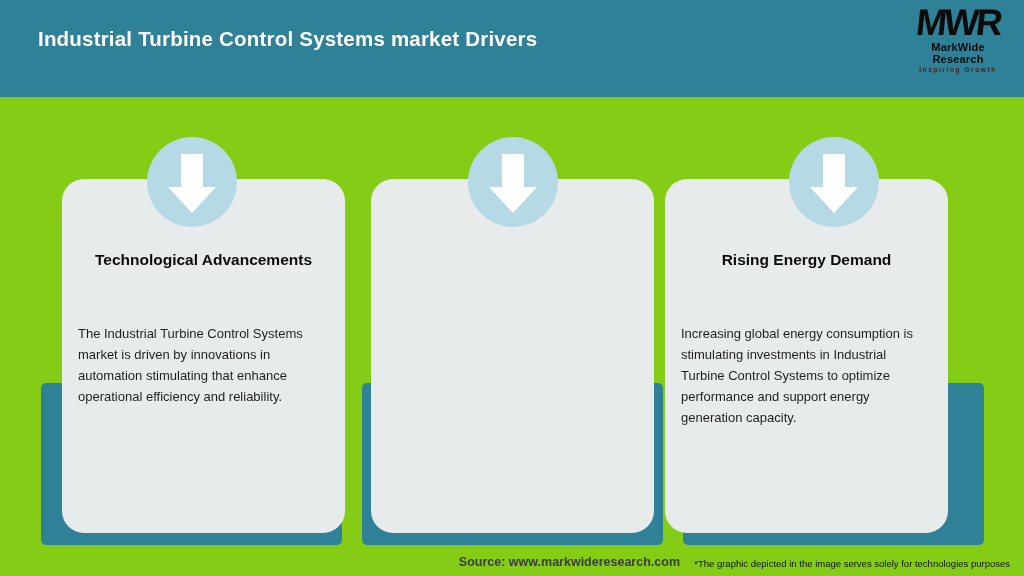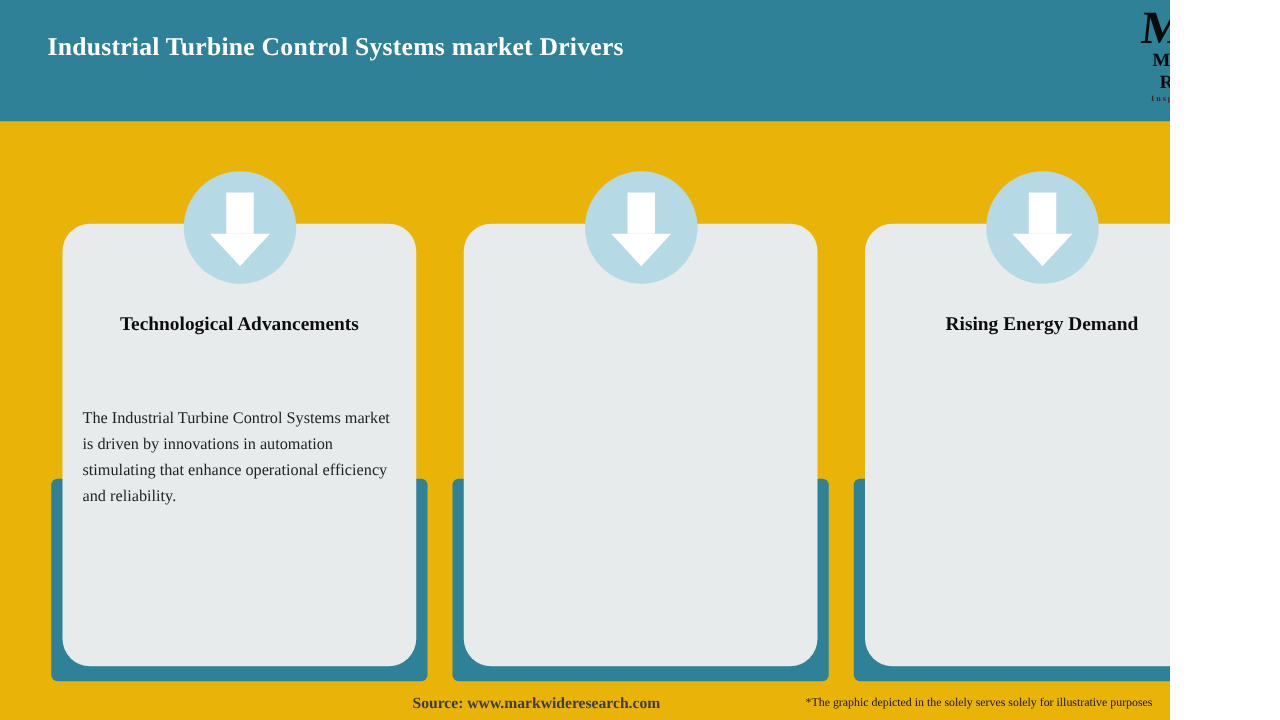--- a/index.html
+++ b/index.html
@@ -1,25 +1,24 @@
 <!DOCTYPE html>
 <html><head>
 <meta charset="utf-8">
 <style>
   * { margin: 0; padding: 0; box-sizing: border-box; }
   html, body { background: #ffffff; }
   body { font-family: "Liberation Sans", sans-serif; }
 
   .page {
     position: relative;
-    width: 936px;
+    width: 1024px;
     height: 576px;
-    background: #eab308;
+    background: #84cc16;
     overflow: hidden;
-    font-family: Liberation Serif, serif;
   }
 
   
   .header {
     position: absolute;
     left: 0; top: 0;
     width: 1024px; height: 97px;
     background: #2e8197;
   }
   .header-title {
@@ -38,21 +37,21 @@
     color: #0b0b0b;
   }
   .logo-acronym {
     font-size: 37px;
     font-weight: 800;
     letter-spacing: -3px;
     line-height: 34px;
     transform: skewX(-6deg);
   }
   .logo-name {
-    font-size: 15px;
+    font-size: 11px;
     font-weight: bold;
     letter-spacing: 0.2px;
     margin-top: 1px;
   }
   .logo-tagline {
     font-size: 6.5px;
     font-weight: bold;
     letter-spacing: 1.6px;
     color: #4a2020;
     margin-top: 1px;
@@ -70,23 +69,23 @@
   .frame-2 { left: 362px; }
   .frame-3 { left: 683px; }
 
   .card {
     position: absolute;
     top: 179px;
     width: 283px; height: 354px;
     background: #e8ebec;
     border-radius: 22px;
   }
-  .card-1 { left: 50px; }
+  .card-1 { left: 62px; }
   .card-2 { left: 371px; }
-  .card-3 { left: 692px; }
+  .card-3 { left: 665px; }
 
   .circle {
     position: absolute;
     top: 137px;
     width: 90px; height: 90px;
     border-radius: 50%;
     background: #b5d9e5;
   }
   .circle-1 { left: 147px; }
   .circle-2 { left: 468px; }
@@ -110,21 +109,21 @@
     line-height: 21px;
     color: #1f1f1f;
     text-align: left;
   }
 
   
   .source-line {
     position: absolute;
     left: 330px; top: 555px;
     width: 350px;
-    text-align: left;
+    text-align: right;
     font-size: 12.5px;
     font-weight: bold;
     color: #3d3d3d;
   }
   .disclaimer {
     position: absolute;
     right: 14px; top: 558px;
     font-size: 9.5px;
     color: #141414;
   }
@@ -150,20 +149,21 @@
   <div class="card card-1">
     <div class="card-title">Technological Advancements</div>
     <div class="card-body">The Industrial Turbine Control Systems market is driven by innovations in automation stimulating that enhance operational efficiency and reliability.</div>
   </div>
 
   <div class="card card-2">
   </div>
 
   <div class="card card-3">
     <div class="card-title">Rising Energy Demand</div>
+    <div class="card-body">Increasing global energy consumption is stimulating investments in Industrial Turbine Control Systems to optimize performance and support energy generation capacity.</div>
   </div>
 
   <div class="circle circle-1">
     <svg viewBox="0 0 90 90" aria-hidden="true">
       <rect x="34" y="17" width="22" height="33" fill="#ffffff"></rect>
       <polygon points="21,50 69,50 45,76" fill="#ffffff"></polygon>
     </svg>
   </div>
   <div class="circle circle-2">
     <svg viewBox="0 0 90 90" aria-hidden="true">
@@ -172,15 +172,15 @@
     </svg>
   </div>
   <div class="circle circle-3">
     <svg viewBox="0 0 90 90" aria-hidden="true">
       <rect x="34" y="17" width="22" height="33" fill="#ffffff"></rect>
       <polygon points="21,50 69,50 45,76" fill="#ffffff"></polygon>
     </svg>
   </div>
 
   <div class="source-line">Source: www.markwideresearch.com</div>
-  <div class="disclaimer">*The graphic depicted in the solely serves solely for illustrative purposes</div>
+  <div class="disclaimer">*The graphic depicted in the image serves solely for technologies purposes</div>
 
 </div>
 
 </body></html>

